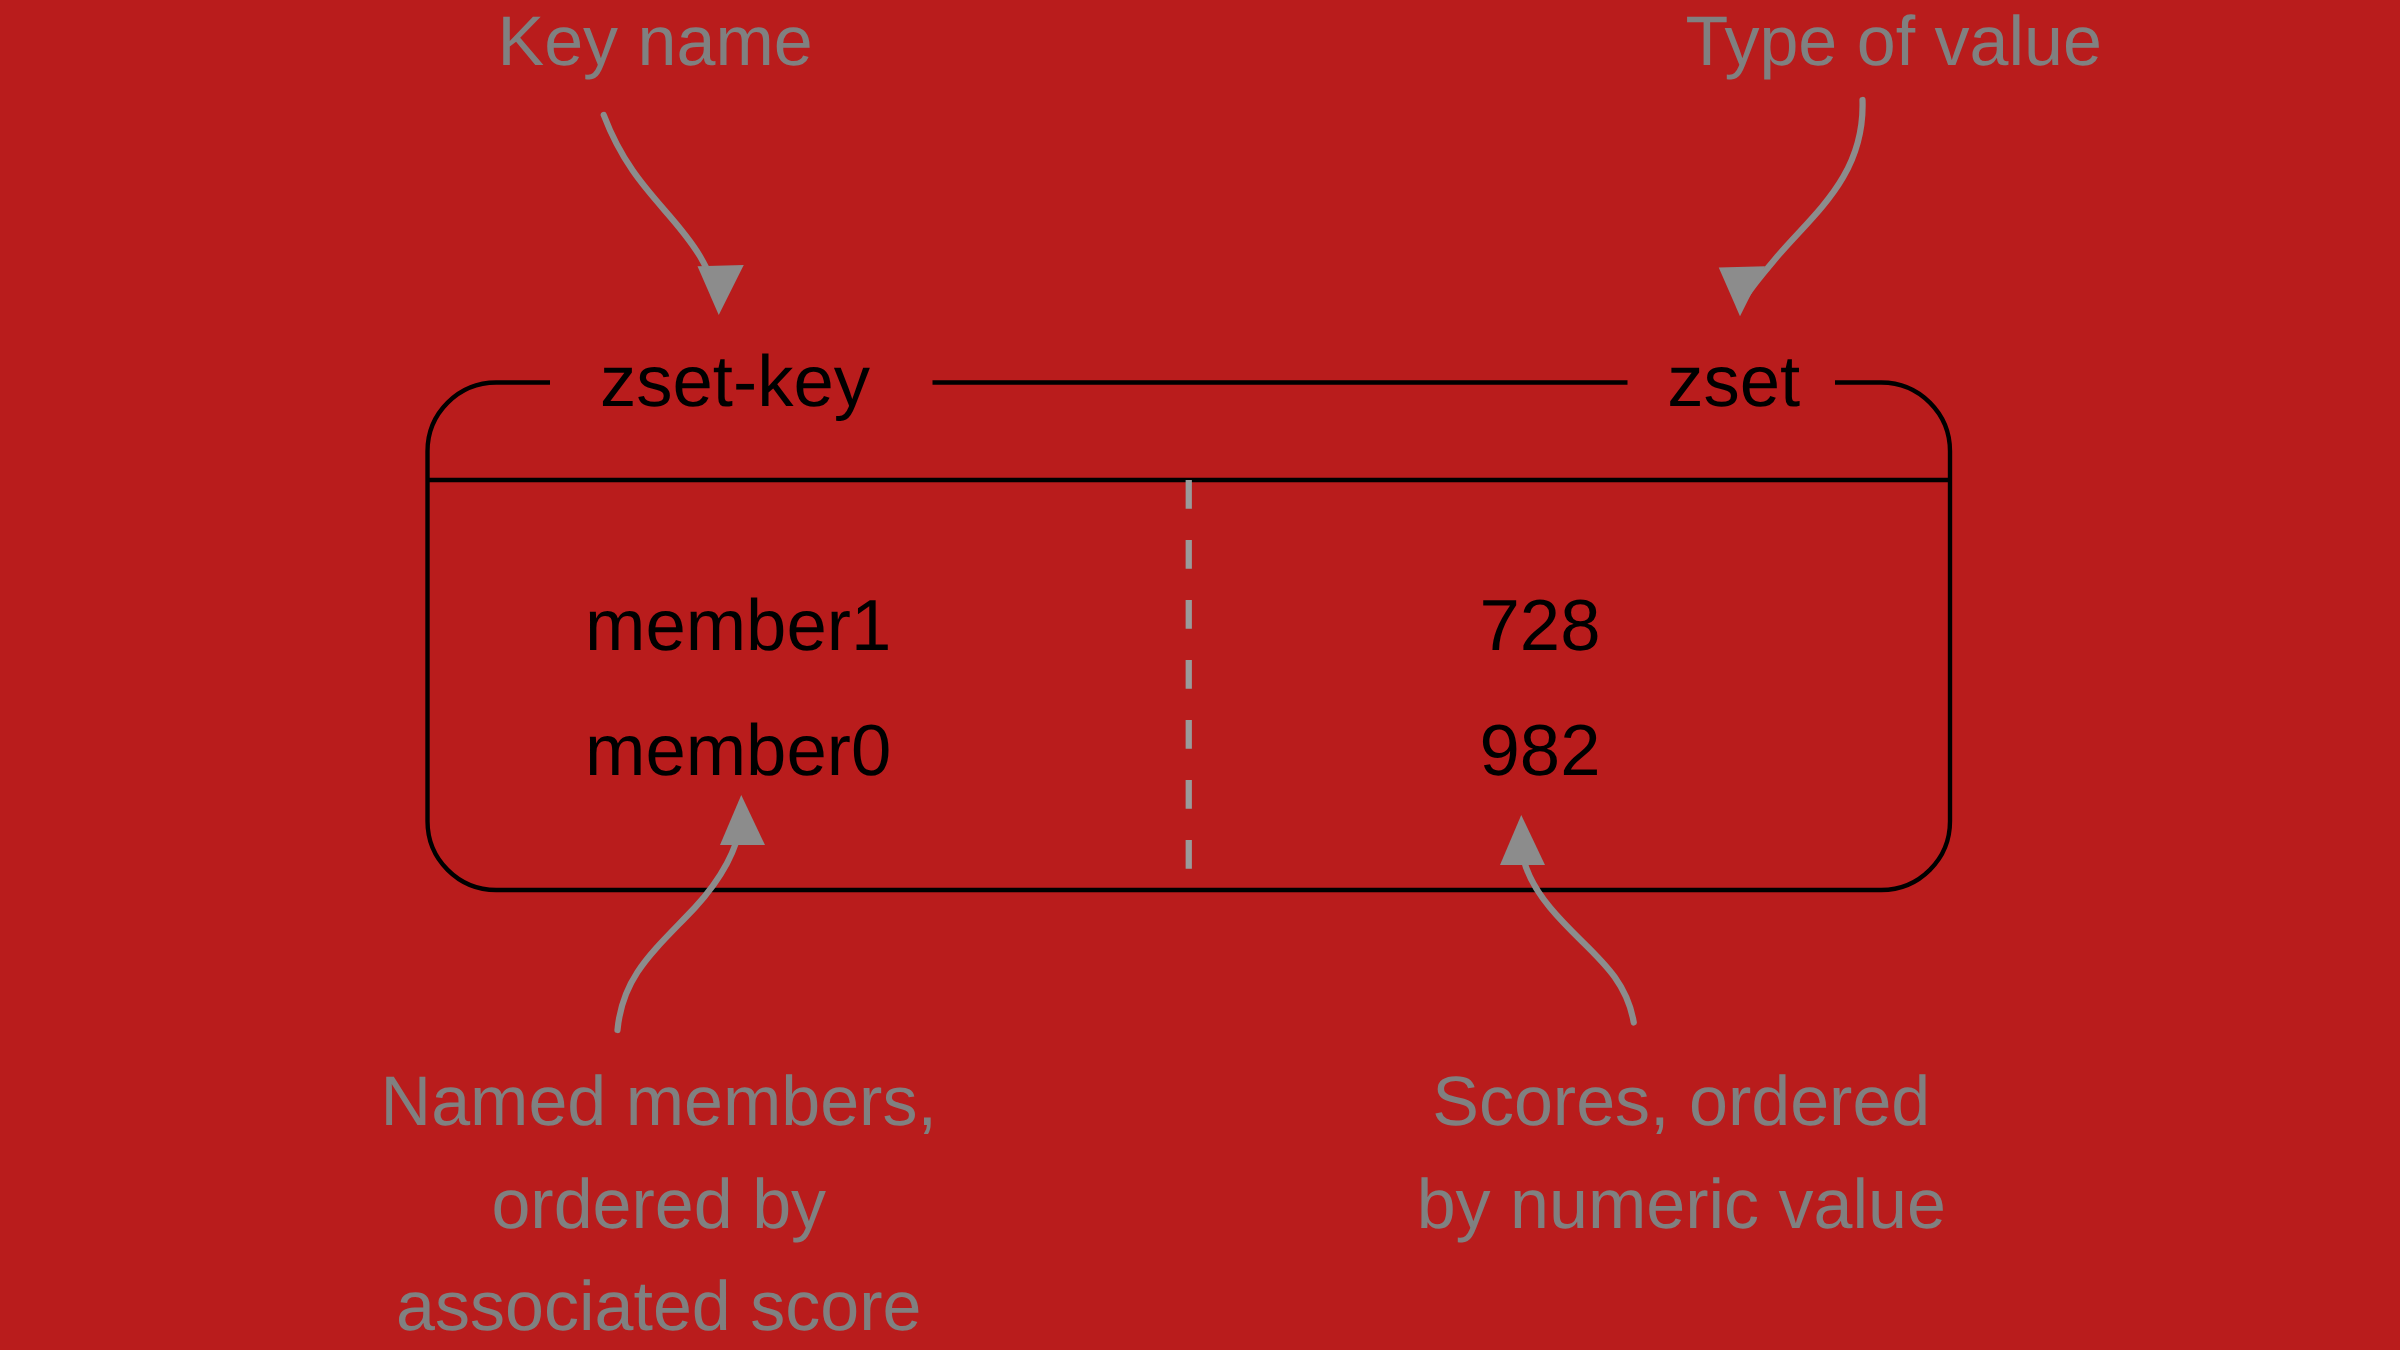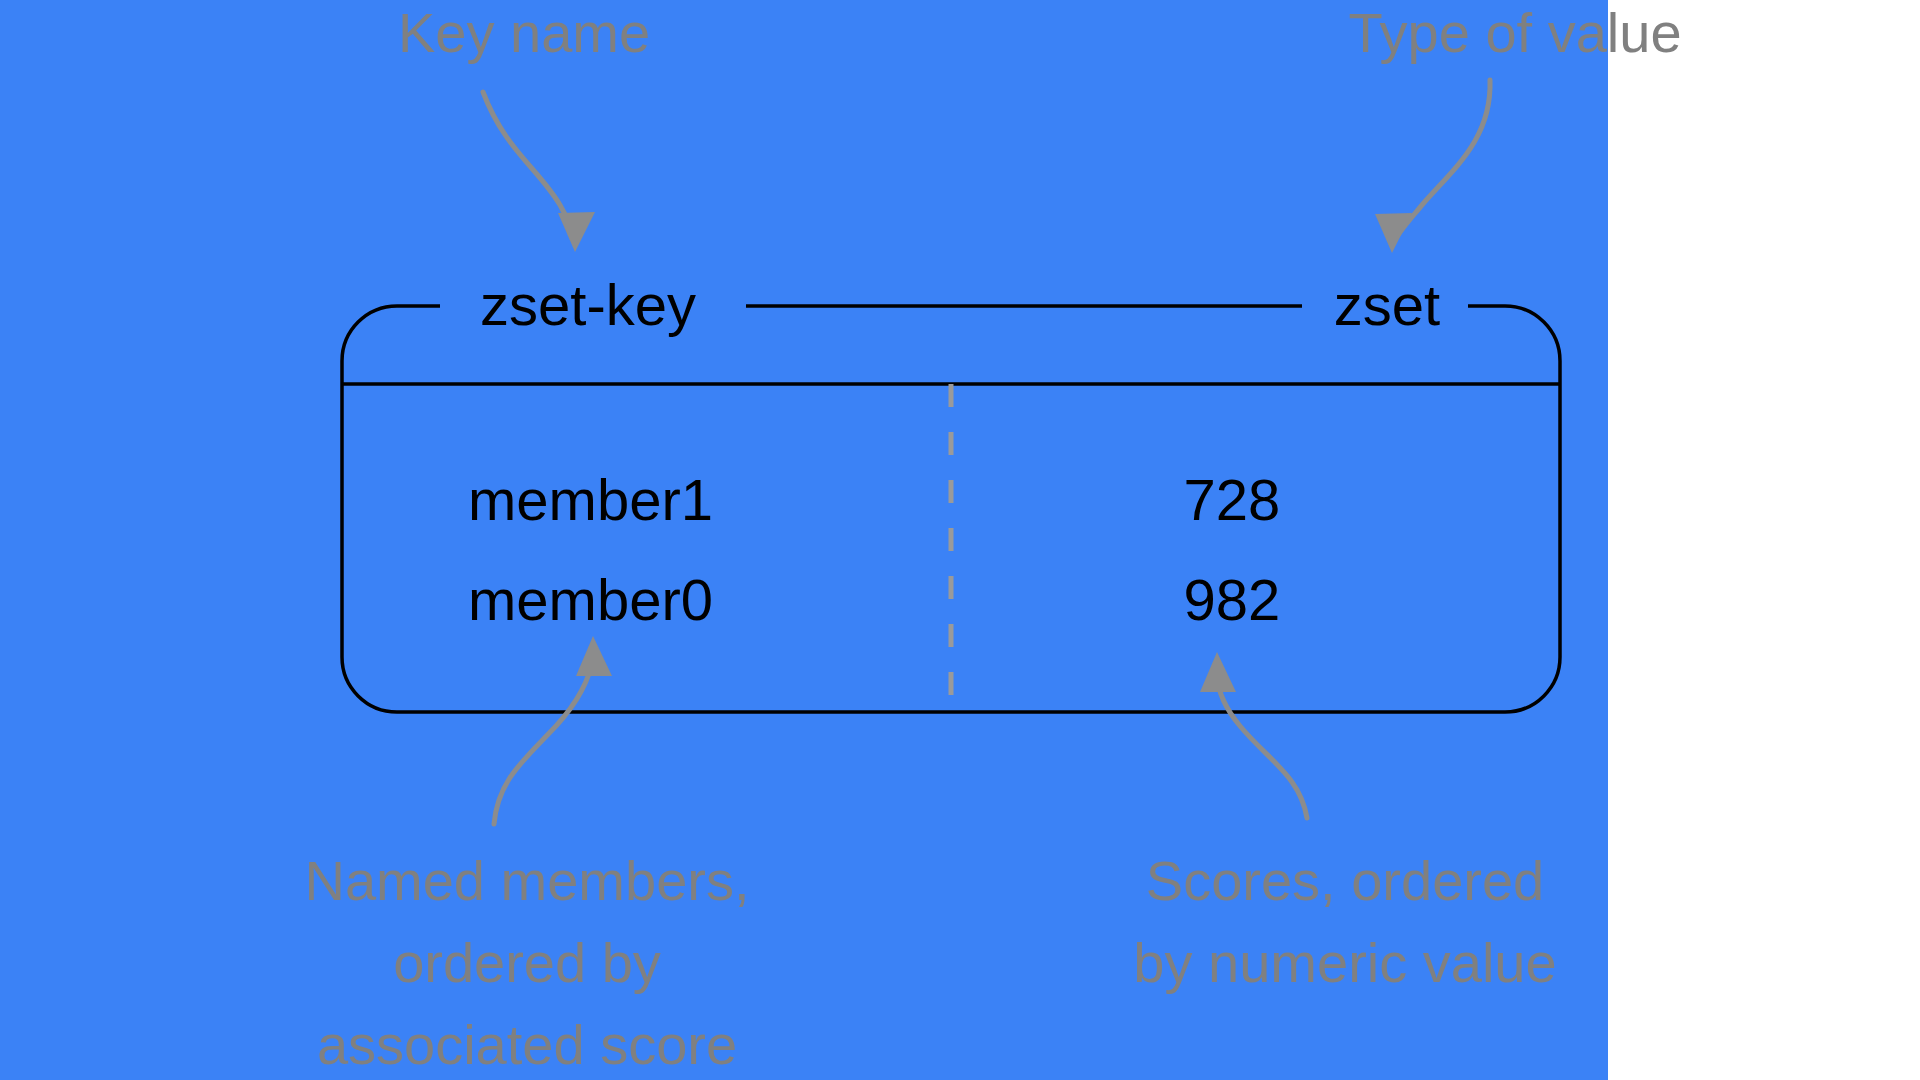--- a/index.html
+++ b/index.html
@@ -10,23 +10,23 @@
   body {
     width: 1920px;
     height: 1080px;
     overflow: hidden;
     font-family: "Liberation Sans", sans-serif;
     position: relative;
   }
   #stage {
     position: absolute;
     top: 0; left: 0;
-    width: 1608px;
+    width: 1920px;
     height: 1080px;
-    background: #3b82f6;
+    background: #b91c1c;
   }
   #scene {
     position: absolute;
     top: 0; left: 0;
     width: 1920px;
     height: 1080px;
   }
   .svg-text {
     font-family: "Liberation Sans", sans-serif;
   }

